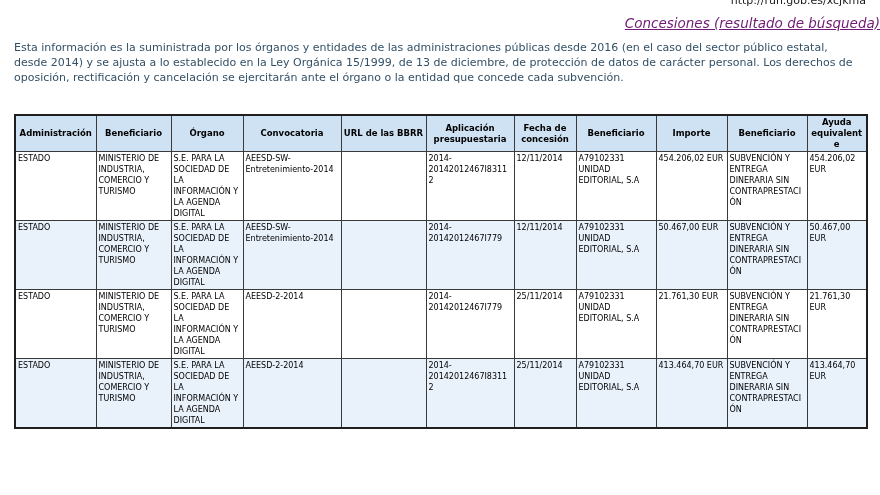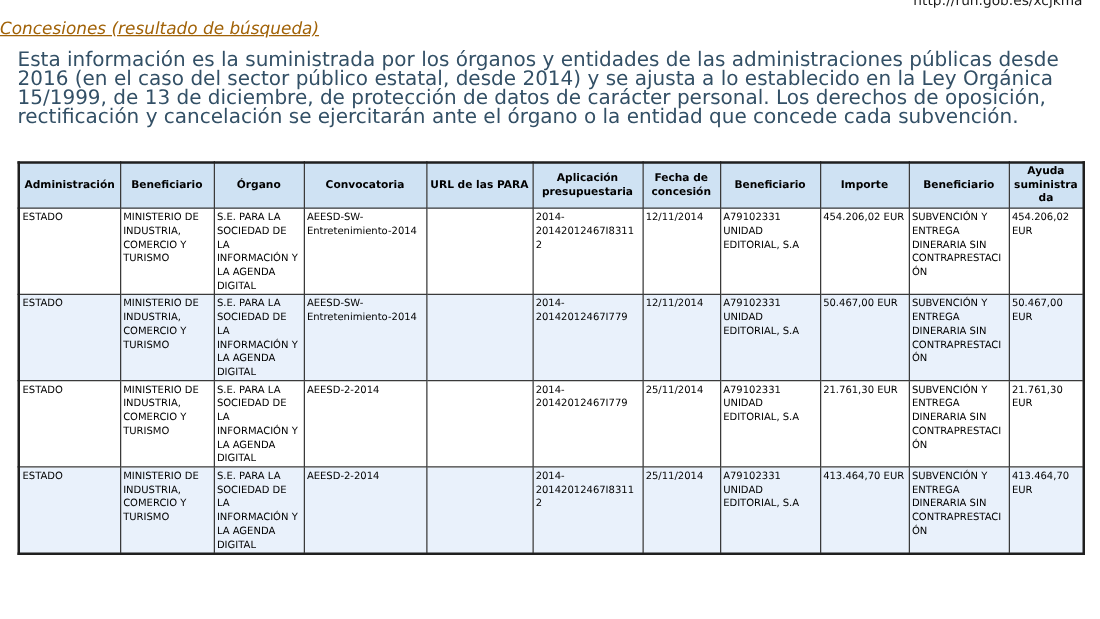--- a/index.html
+++ b/index.html
@@ -15,30 +15,30 @@
   .page-url {
     position: absolute;
     top: -6px;
     right: 14px;
     font-size: 11px;
     color: #1a1a1a;
     white-space: nowrap;
   }
   .page-title {
     margin-top: 15px;
-    text-align: left;
+    text-align: right;
     font-size: 13.5px;
     font-style: italic;
     text-decoration: underline;
-    color: #a16207;
+    color: #701a75;
   }
   .intro-text {
     margin: 9px 14px 0 14px;
     width: 848px;
-    font-size: 16px;
+    font-size: 11px;
     line-height: 15px;
     color: #335066;
   }
   table.results {
     margin: 29px 0 0 14px;
     border-collapse: collapse;
     table-layout: fixed;
     width: 852px;
     border: 2px solid #1f1f1f;
     font-size: 8px;
@@ -92,27 +92,27 @@
     <col style="width:71px">
       <col style="width:80px">
       <col style="width:60px">
   </colgroup>
   <thead>
     <tr>
       <th>Administración</th>
       <th>Beneficiario</th>
       <th>Órgano</th>
       <th>Convocatoria</th>
-      <th>URL de las PARA</th>
+      <th>URL de las BBRR</th>
       <th>Aplicación presupuestaria</th>
       <th>Fecha de concesión</th>
       <th>Beneficiario</th>
       <th>Importe</th>
       <th>Beneficiario</th>
-      <th>Ayuda suministrada</th>
+      <th>Ayuda equivalente</th>
     </tr>
   </thead>
   <tbody>
     <tr class="row-1">
       <td>ESTADO</td>
       <td>MINISTERIO DE INDUSTRIA, COMERCIO Y TURISMO</td>
       <td>S.E. PARA LA SOCIEDAD DE LA INFORMACIÓN Y LA AGENDA DIGITAL</td>
       <td>AEESD-SW-Entretenimiento-2014</td>
       <td></td>
       <td>2014-20142012467I83112</td>

